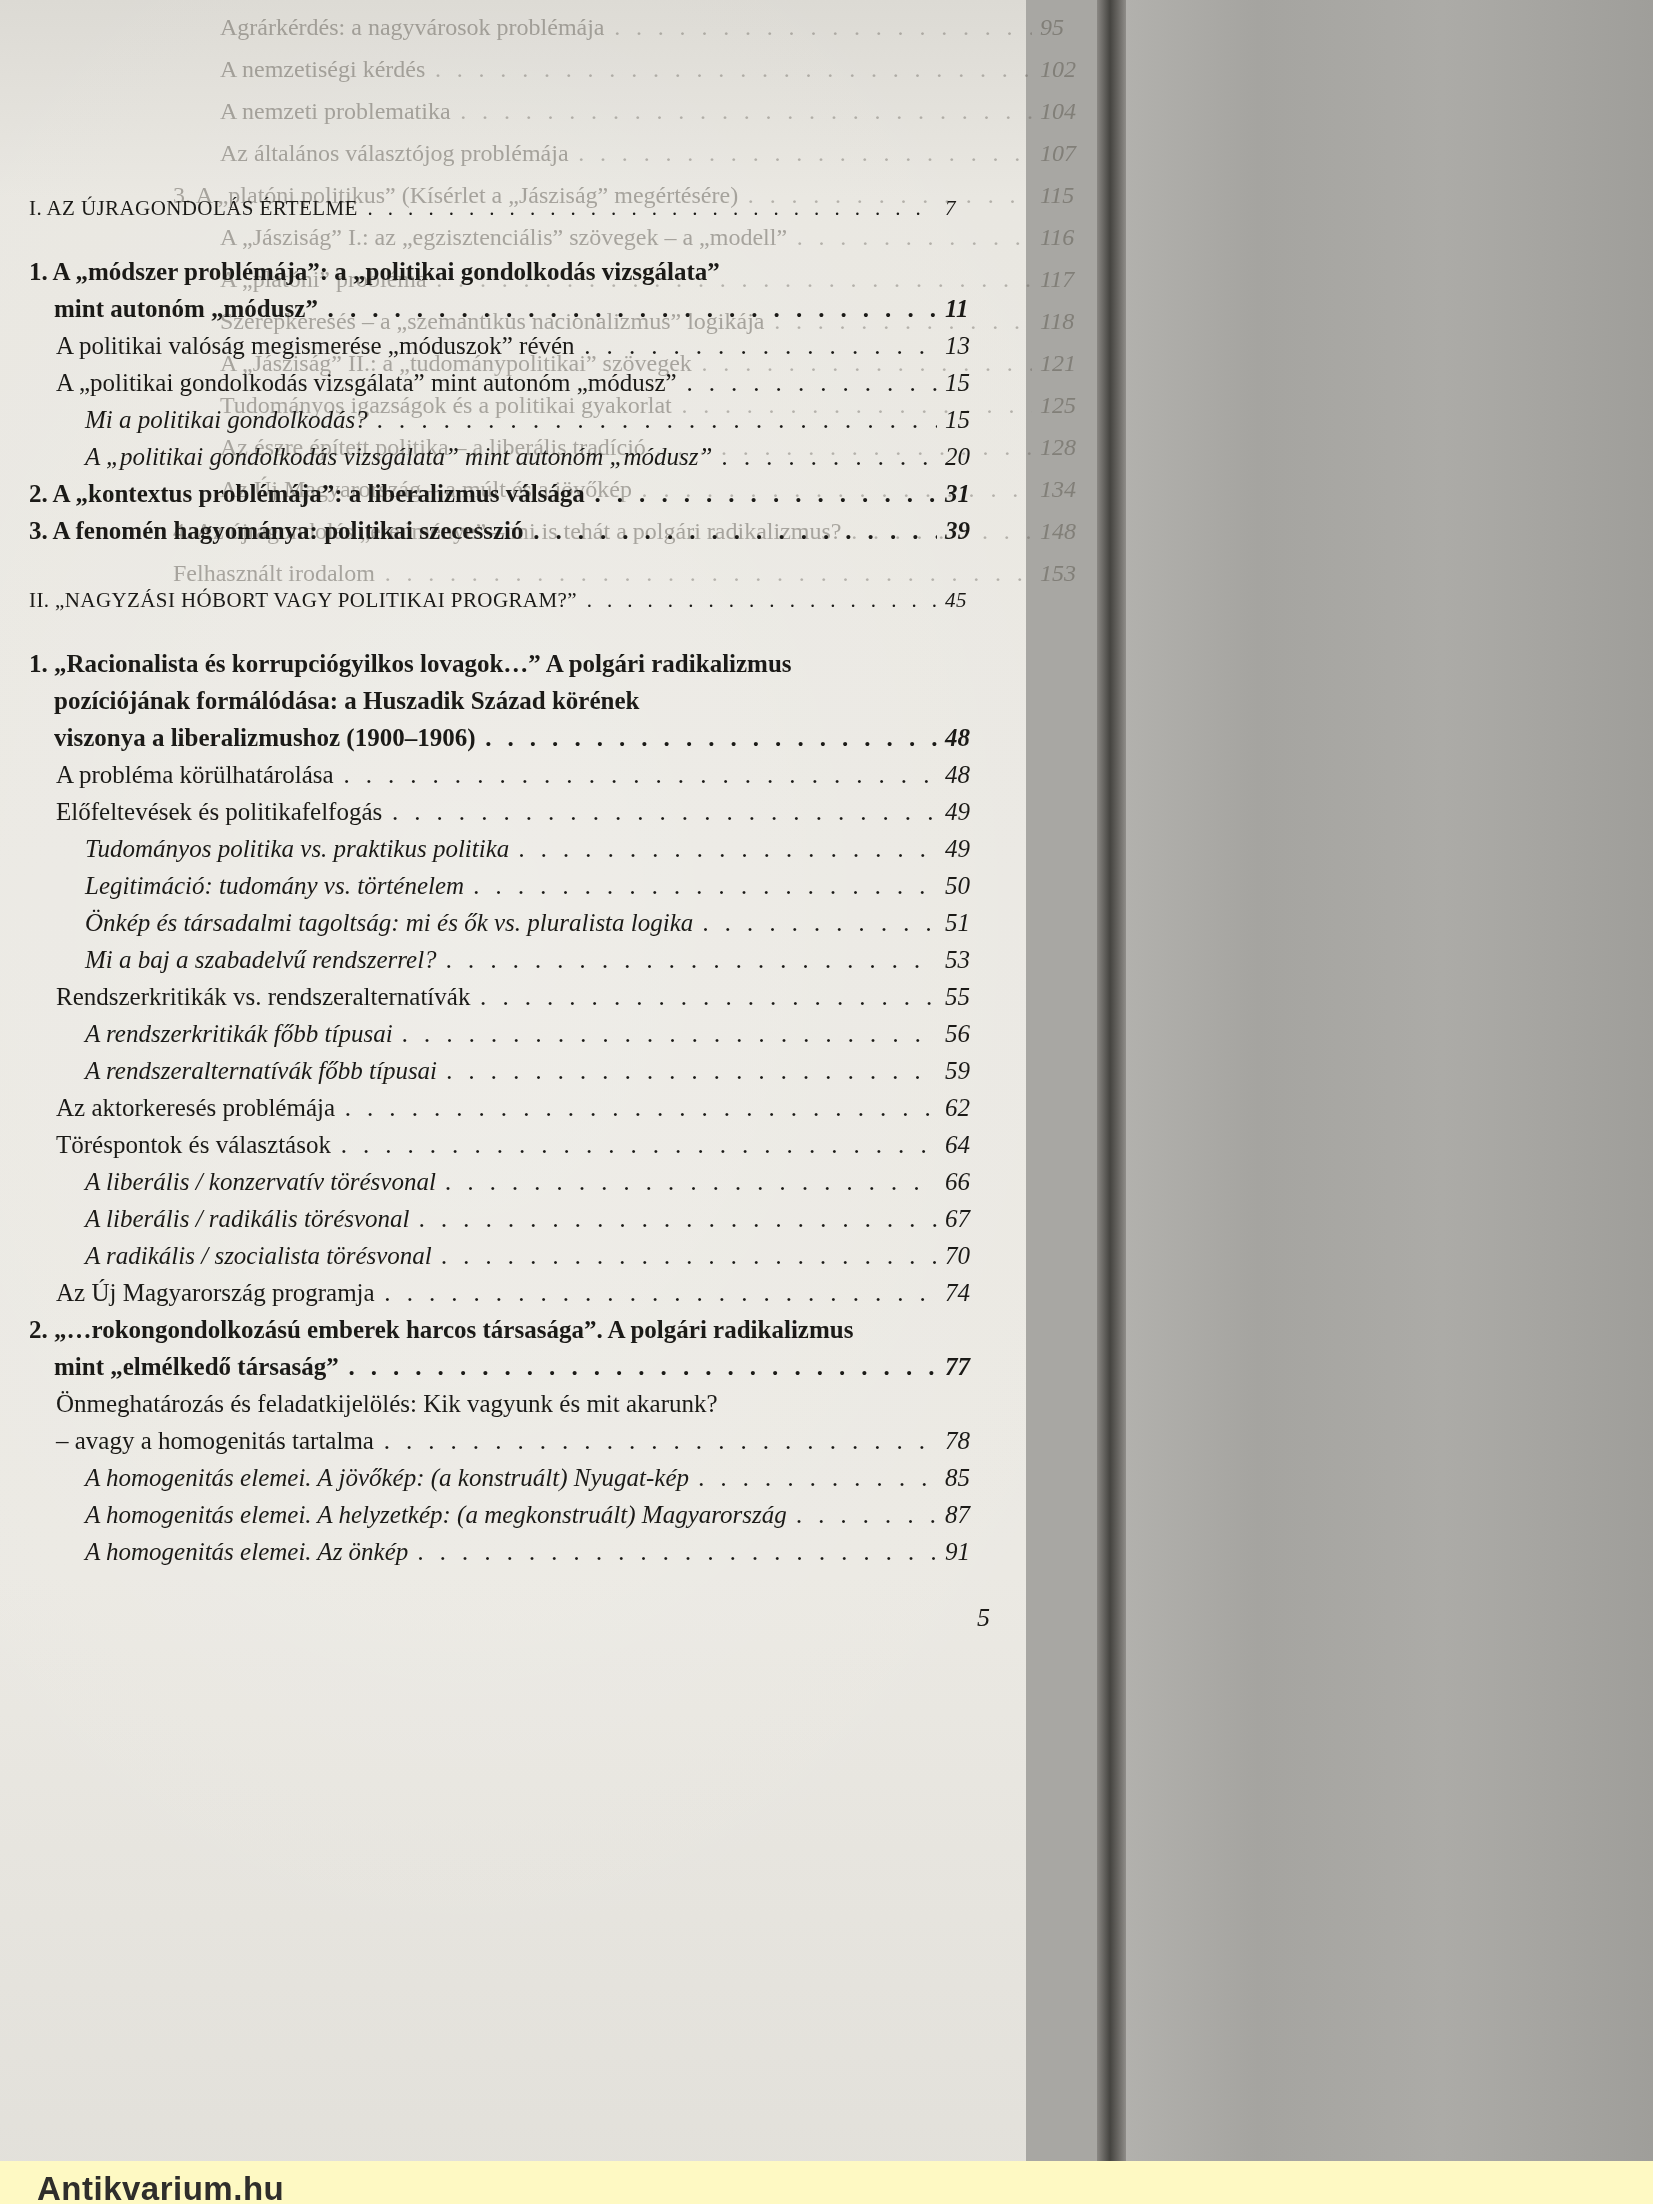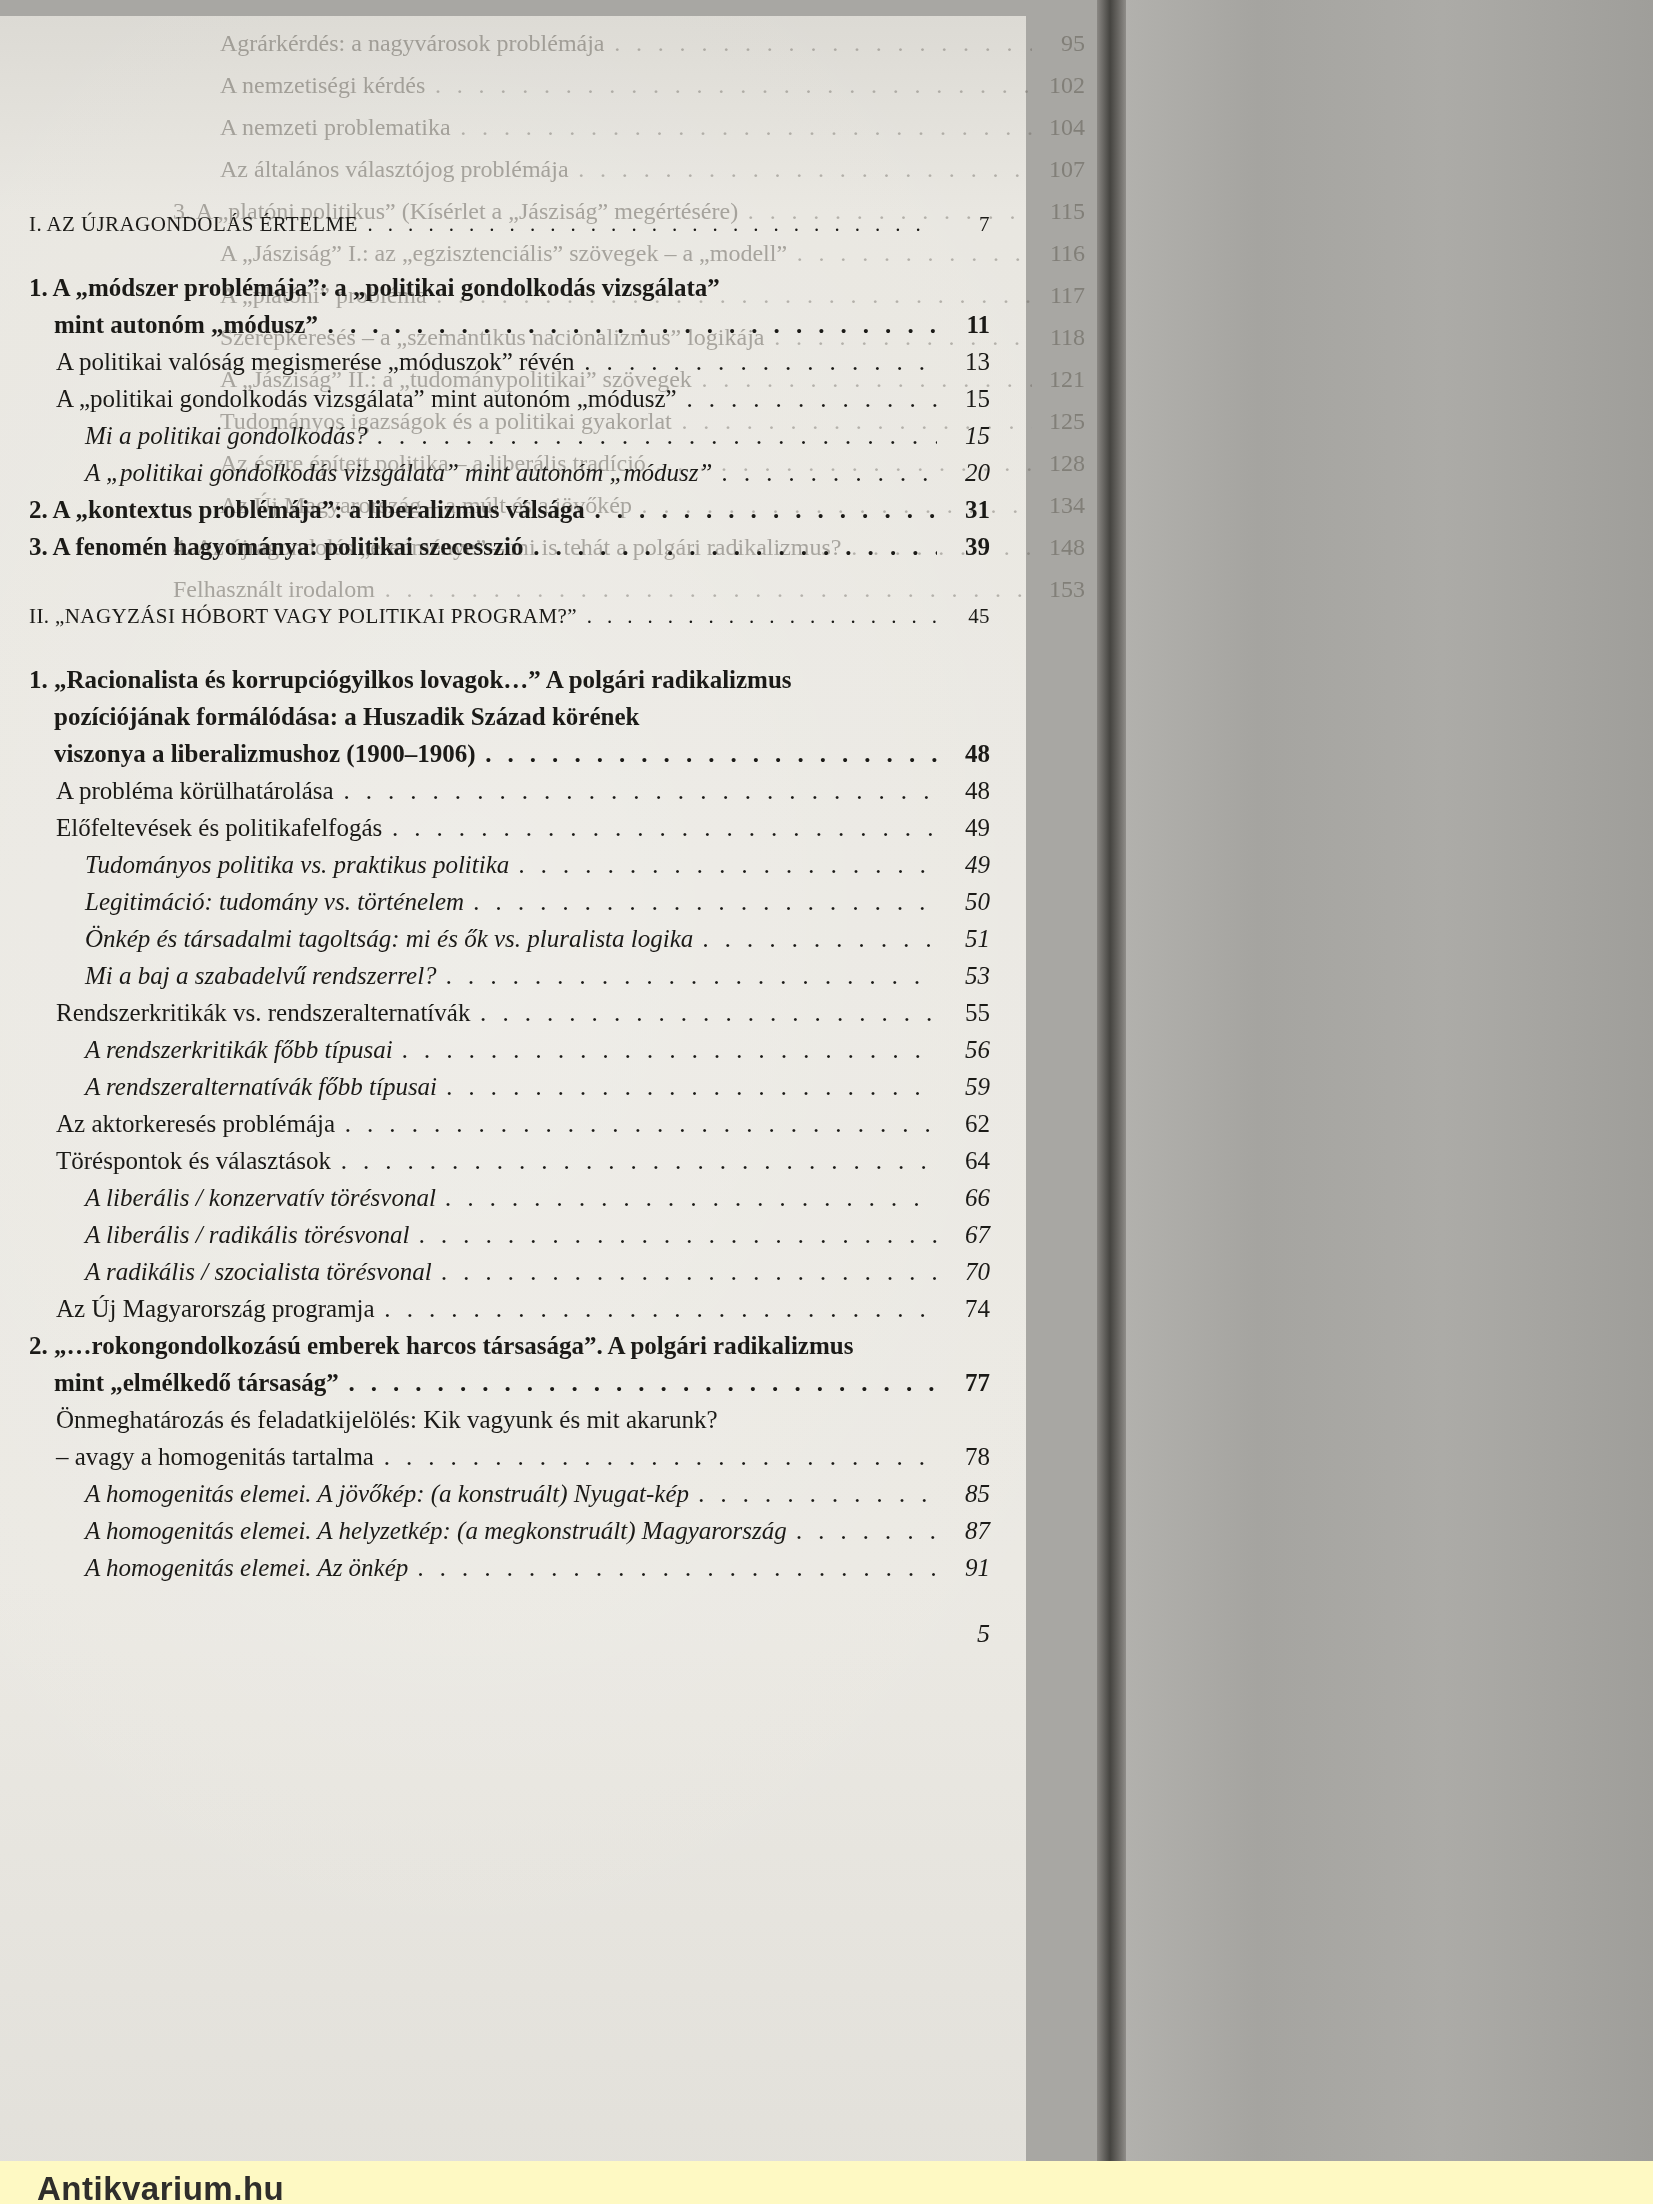--- a/index.html
+++ b/index.html
@@ -7,21 +7,20 @@
     width:1654px;height:2205px;position:relative;overflow:hidden;
     background:#a8a7a3;
     font-family:"Liberation Serif","DejaVu Serif",serif;
   }
   
   .page{
     position:absolute;left:0;top:0;bottom:16px;width:1026px;
     background:
       radial-gradient(120% 80% at 45% 42%, rgba(255,255,255,.22), rgba(0,0,0,0) 62%),
       linear-gradient(180deg,#dcdad4 0%, #e9e7e1 9%, #ebe9e3 72%, #e2e0da 100%);
-    margin-top: 16px;
   }
   
   .edge{
     position:absolute;top:0;bottom:0;left:1097px;width:29px;
     background:linear-gradient(90deg,#8a8884 0%, #454440 45%, #6b6965 75%, #8f8d89 100%);
   }
   
   .scanbg{
     position:absolute;top:0;bottom:0;left:1126px;right:0;
     background:linear-gradient(90deg,#b2b1ad 0%, #a5a4a0 25%, #acaba7 60%, #9f9e9a 100%);
@@ -56,21 +55,21 @@
   .line{white-space:nowrap;}
   .line.last{display:flex;align-items:baseline;}
   .lbl{flex:0 1 auto;white-space:nowrap;}
   .dots{
     flex:1 1 auto;min-width:17.5px;overflow:hidden;white-space:nowrap;
     margin:0 1.9px 0 9.7px;letter-spacing:4.9px;
   }
   .dots::before{
     content:". . . . . . . . . . . . . . . . . . . . . . . . . . . . . . . . . . . . . . . . . . . . . . . . . . . . . . . . . . . . . . . . . . . . . . . . . . . . . . . .";
   }
-  .pg{flex:0 0 auto;margin-left:5.8px;min-width:45px;text-align:right;}
+  .pg{flex:0 0 auto;font-style:italic;margin-left:5.8px;min-width:45px;text-align:left;}
 
   .folio{
     text-align:right;margin-top:29px;font-size:26px;font-style:italic;color:#1b1a17;
   }
 
   
   .bottom-strip{
     position:absolute;left:0;right:0;bottom:0;height:44px;background:#fef9c3;
     overflow:hidden;z-index:5;
   }

